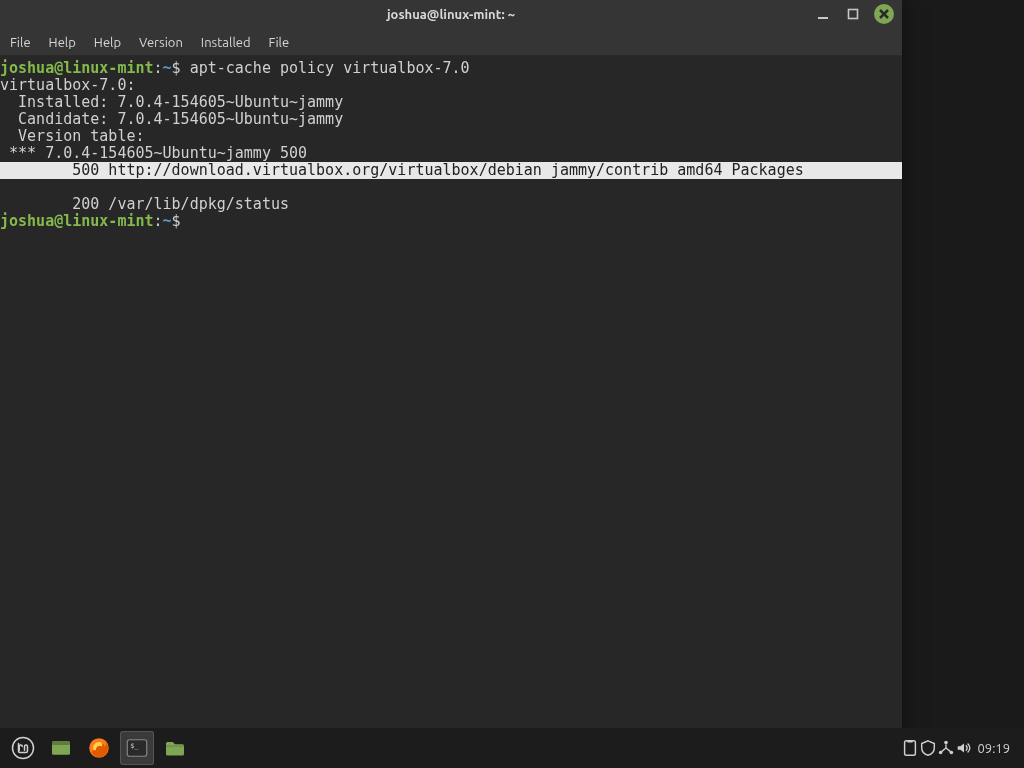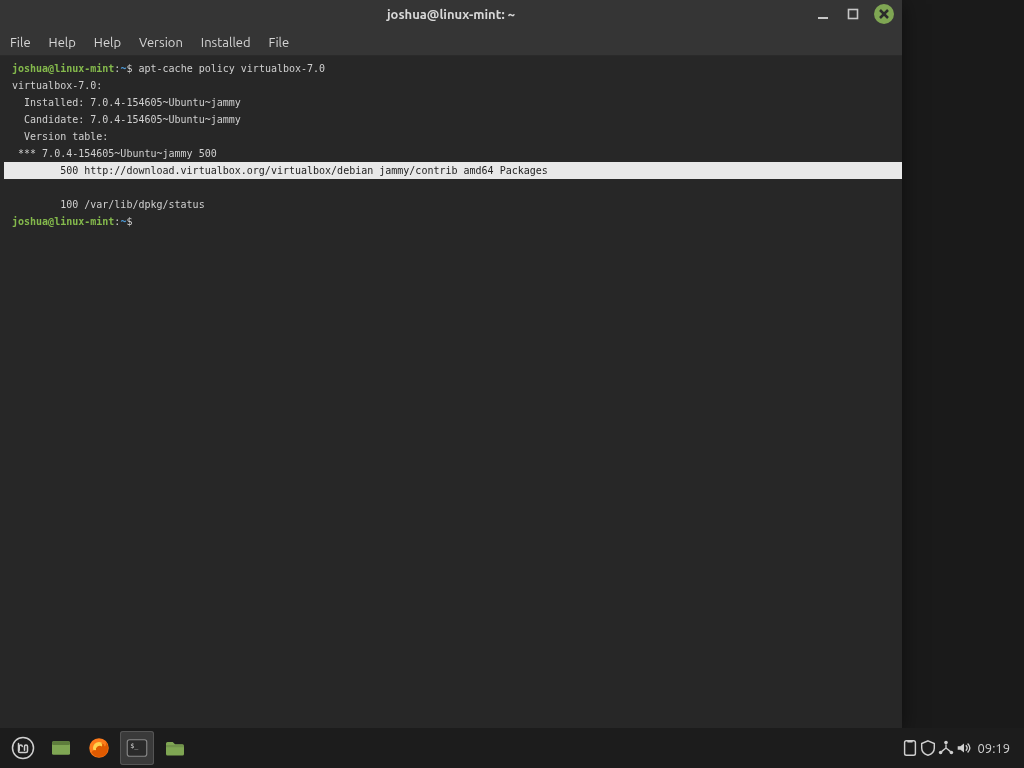--- a/index.html
+++ b/index.html
@@ -38,23 +38,23 @@
     padding: 0 10px;
     color: #d6d6d6;
     font-size: 13px;
     border-bottom: 1px solid #2a2a2a;
   }
   .menubar span { cursor: pointer; }
 
   .term {
     flex: 1;
     background: #272727;
-    padding: 4px 8px 8px 12px;
+    padding: 4px 8px 8px 0;
     font-family: "DejaVu Sans Mono","Ubuntu Mono","Menlo",monospace;
-    font-size: 10px;
+    font-size: 15px;
     line-height: 17px;
     color: #d0d0d0;
     white-space: pre;
     overflow: hidden;
     position: relative;
   }
   .p-user { color: #84b94c; font-weight: bold; }
   .p-path { color: #4e9ad6; font-weight: bold; }
   .p-sep  { color: #d0d0d0; }
   .hl-line { background:#e8e8e8; color:#222; display:block; margin: 0 -8px; padding: 0 8px;}
@@ -120,21 +120,21 @@
     <span>File</span>
   </div>
 
   <div class="term"><span><span class="p-user">joshua@linux-mint</span><span class="p-sep">:</span><span class="p-path">~</span><span class="p-sep">$</span> <span>apt-cache policy virtualbox-7.0</span></span>
 <span>virtualbox-7.0:</span>
 <span>  Installed: 7.0.4-154605~Ubuntu~jammy</span>
 <span>  Candidate: 7.0.4-154605~Ubuntu~jammy</span>
 <span>  Version table:</span>
 <span> *** 7.0.4-154605~Ubuntu~jammy 500</span>
 <span class="hl-line">        500 http://download.virtualbox.org/virtualbox/debian jammy/contrib amd64 Packages</span>
-<span>        100 /var/lib/dpkg/status</span>
+<span>        200 /var/lib/dpkg/status</span>
 <span><span class="p-user">joshua@linux-mint</span><span class="p-sep">:</span><span class="p-path">~</span><span class="p-sep">$</span> </span></div>
 </div>
 
 <div class="taskbar">
   <div class="left">
 
     <div class="tb-item">
       <svg viewBox="0 0 32 32">
         <circle cx="16" cy="16" r="14" fill="none" stroke="#cfcfcf" stroke-width="2"></circle>
         <path d="M10 10 v10 q0 2 2 2 h8 q2 0 2-2 v-6 q0-2-2-2 t-2 2 v5 m-3-5 q0-2-2-2 t-2 2 v5" fill="none" stroke="#cfcfcf" stroke-width="2" stroke-linecap="round"></path>

